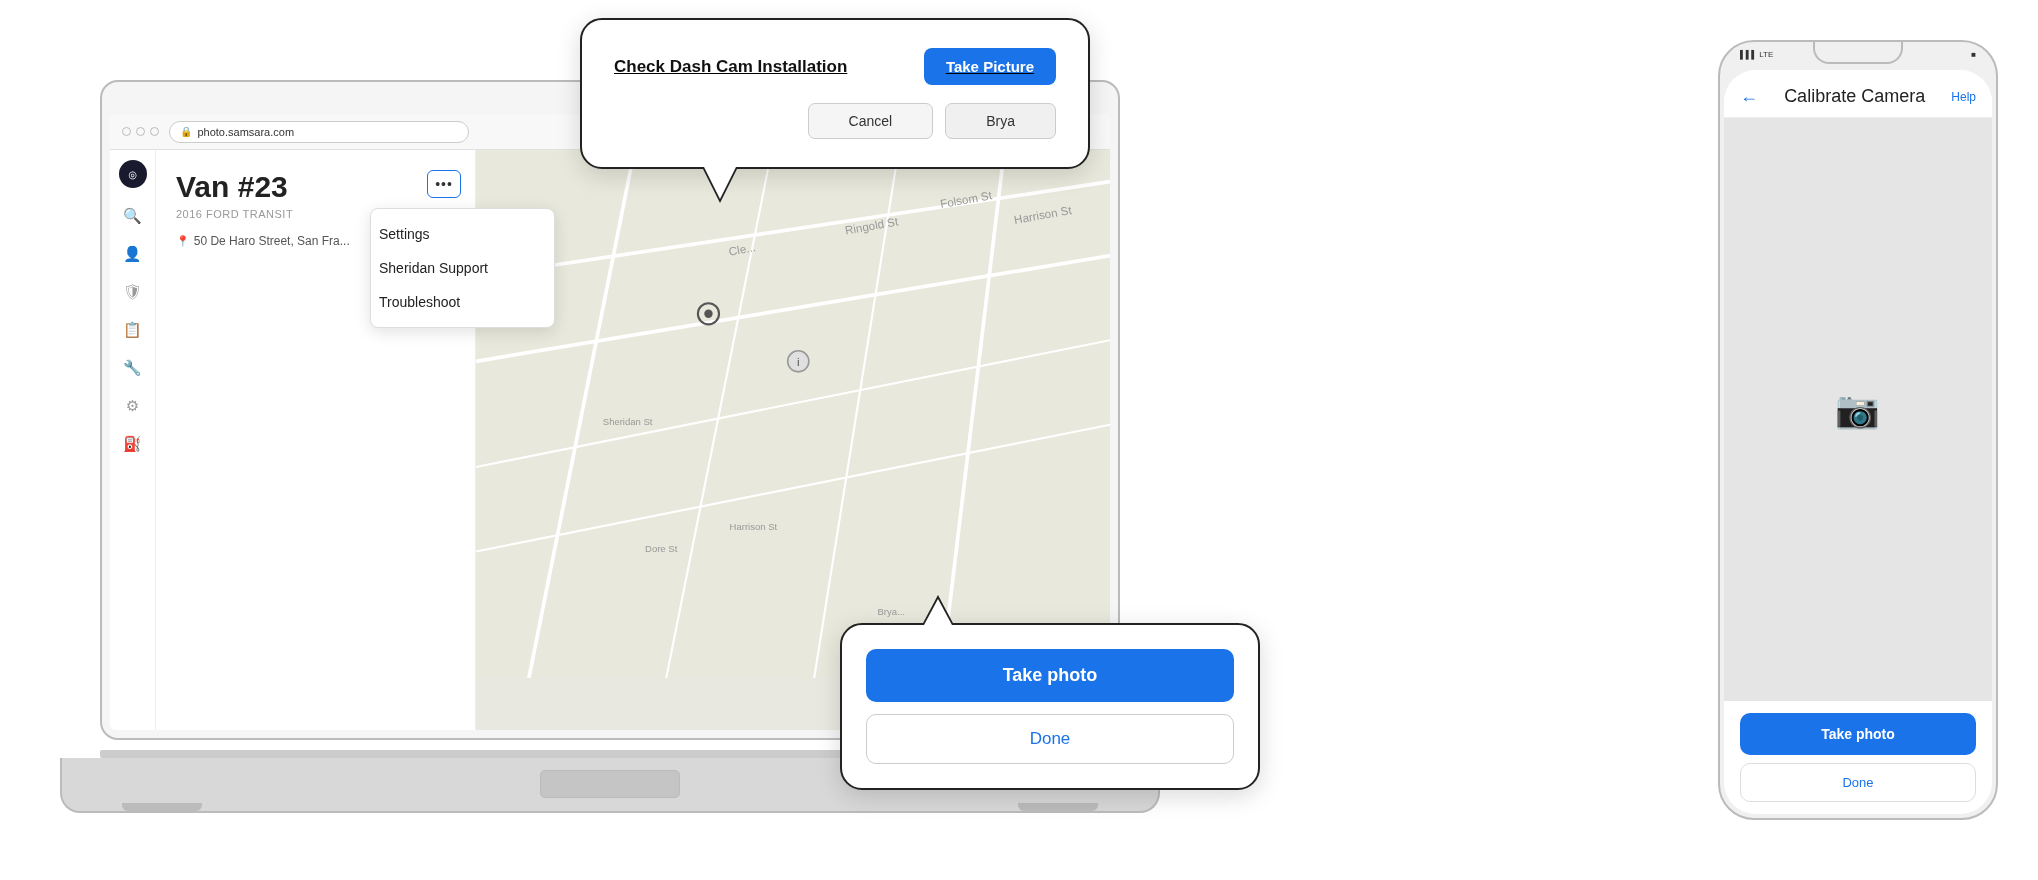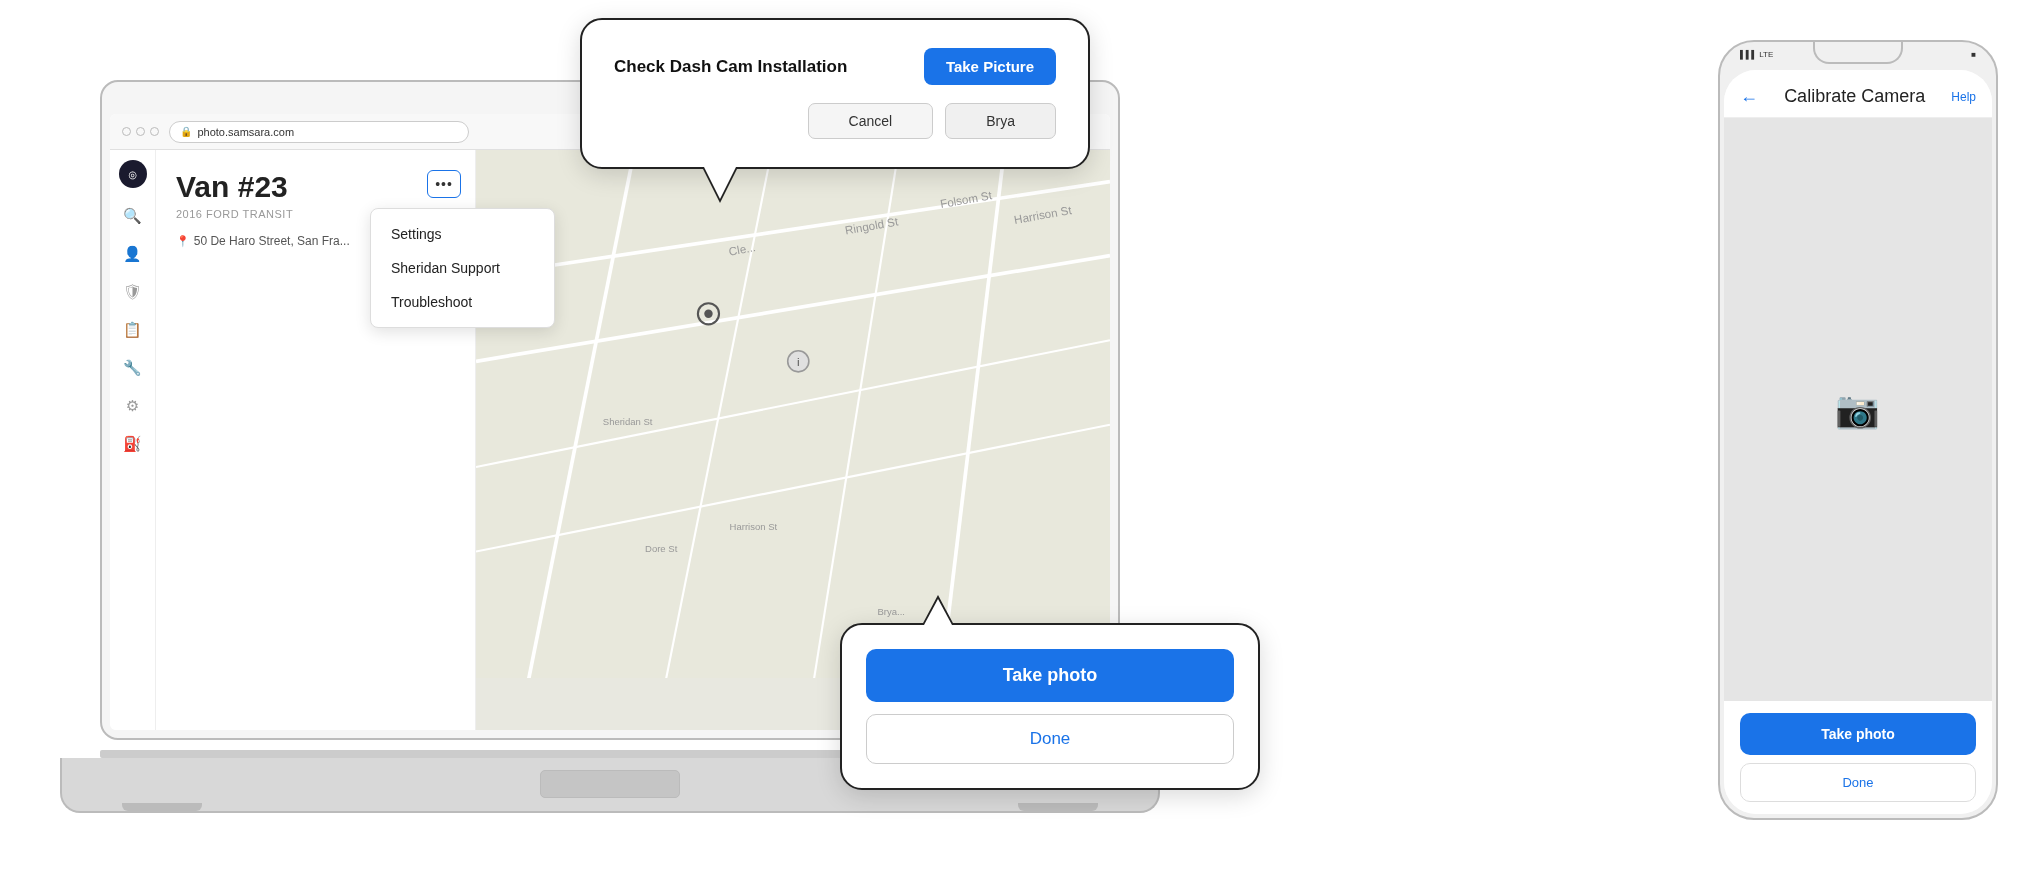--- a/index.html
+++ b/index.html
@@ -164,21 +164,21 @@
       top: 58px; right: -80px;
       background: #fff;
       border: 1px solid #ddd;
       border-radius: 8px;
       box-shadow: 0 4px 16px rgba(0,0,0,0.12);
       width: 185px;
       padding: 8px 0;
       z-index: 10;
     }
     .dropdown-item {
-      padding: 9px 20px;
+      padding: 9px 8px;
       font-size: 14px;
       color: #222;
       cursor: pointer;
     }
 
     
     .map-area {
       flex: 1;
       background: #e8e8e0;
       position: relative;
@@ -241,20 +241,21 @@
       border-radius: 22px;
       padding: 28px 32px;
       box-shadow: 0 6px 24px rgba(0,0,0,0.15);
       z-index: 100;
     }
     .popup-dashcam-top {
       display: flex;
       align-items: center;
       justify-content: space-between;
       margin-bottom: 18px;
+      text-decoration: underline;
     }
     .popup-dashcam-title {
       font-size: 17px;
       font-weight: 700;
       color: #111;
     }
     .take-picture-btn {
       background: #1a73e8;
       color: #fff;
       border: none;

